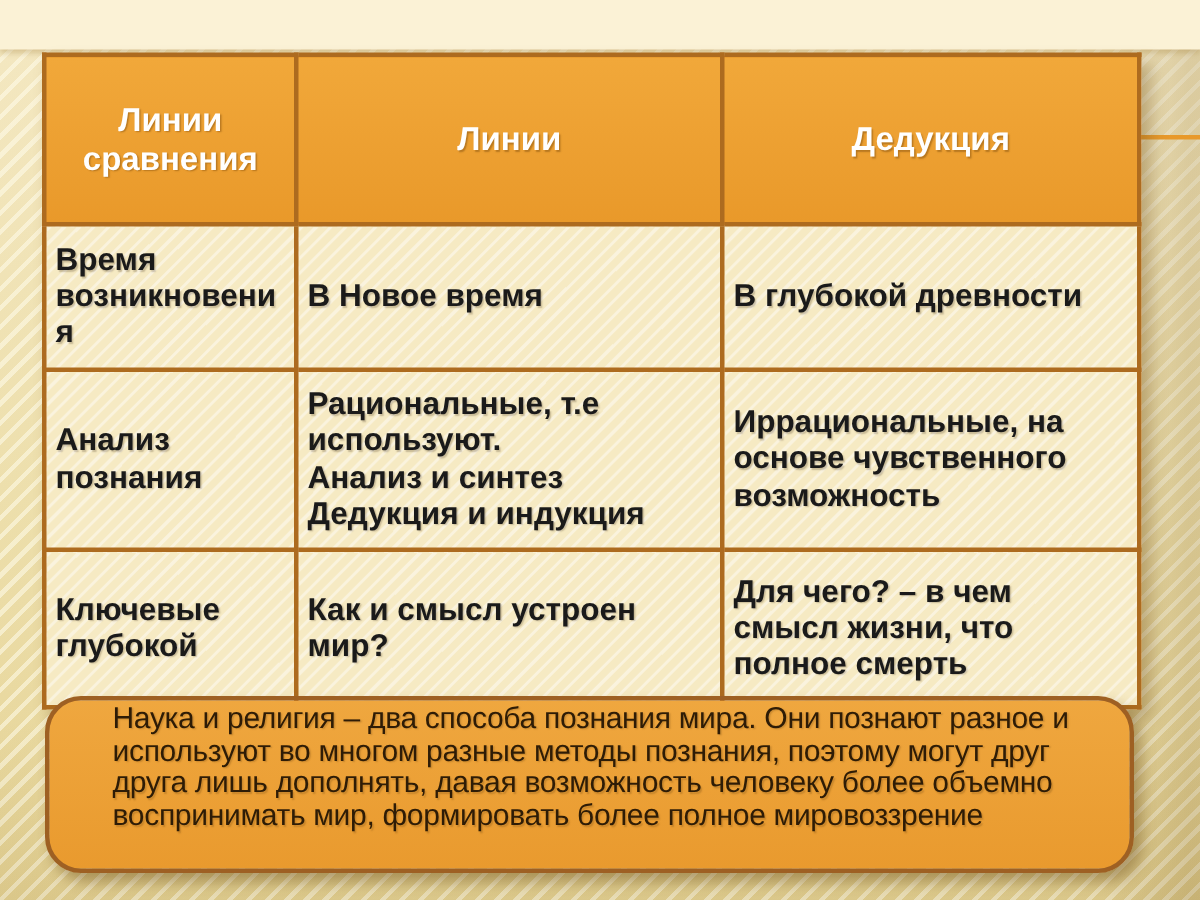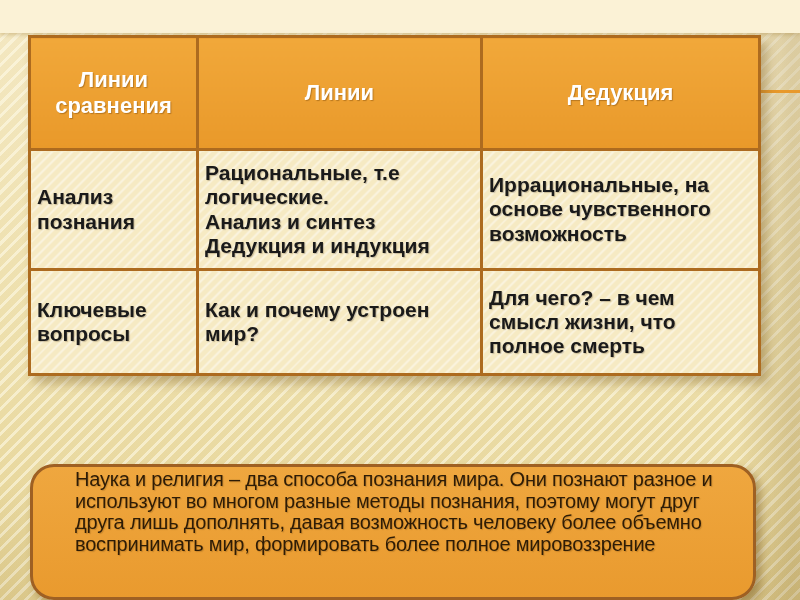--- a/index.html
+++ b/index.html
@@ -58,21 +58,21 @@
     white-space:pre-line;
     overflow-wrap:break-word;
   }
   .c1{width:168px}.c2{width:284px}.c3{width:278px}
   tr.hrow{height:113px}
   tr.r1{height:97px}
   tr.r2{height:120px}
   tr.r3{height:105px}
   
   .summary-box{
-    position:absolute;left:30px;top:464px;width:726px;height:136px;
+    position:absolute;left:30px;top:464px;width:726px;height:118px;
     box-sizing:border-box;
     background:linear-gradient(#EFA73F,#E99A2E);
     border:3px solid #9E6023;
     border-radius:24px;
     box-shadow:5px 6px 9px rgba(110,80,25,0.45);
     z-index:5;
     overflow:hidden;
   }
   .summary-text{
     margin:2px 10px 0 42px;
@@ -89,30 +89,35 @@
   <div class="top-band"></div>
   <div class="accent-line"></div>
 
   <table class="cmp">
     <tbody>
         <tr class="hrow">
       <th class="c1">Линии сравнения</th>
       <th class="c2">Линии</th>
       <th class="c3">Дедукция</th>
     </tr>
+    <tr class="r1">
+      <td>Время возникновения</td>
+      <td>В Новое время</td>
+      <td>В глубокой древности</td>
+    </tr>
     <tr class="r2">
       <td>Анализ познания</td>
-      <td>Рациональные, т.е логические.
+      <td>Рациональные, т.е используют.
 Анализ и синтез
 Дедукция и  индукция</td>
       <td>Иррациональные, на основе чувственного возможность</td>
     </tr>
     <tr class="r3">
-      <td>Ключевые вопросы</td>
-      <td>Как и почему устроен мир?</td>
+      <td>Ключевые глубокой</td>
+      <td>Как и смысл устроен мир?</td>
       <td>Для чего? – в чем смысл жизни, что полное смерть</td>
     </tr>
   </tbody>
     </table>
 
   <div class="summary-box">
     <div class="summary-text">Наука и религия – два способа познания мира. Они познают разное и используют во многом разные методы познания, поэтому могут друг друга лишь дополнять, давая возможность человеку более объемно воспринимать мир, формировать более полное мировоззрение</div>
   </div>
 </div>
 

